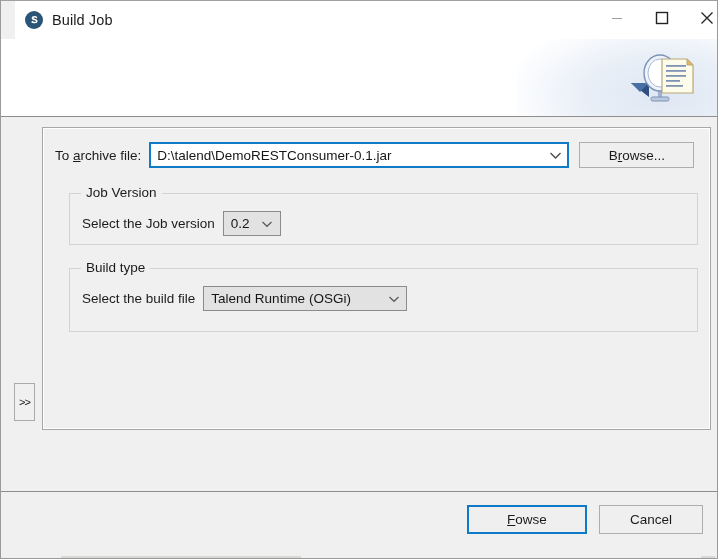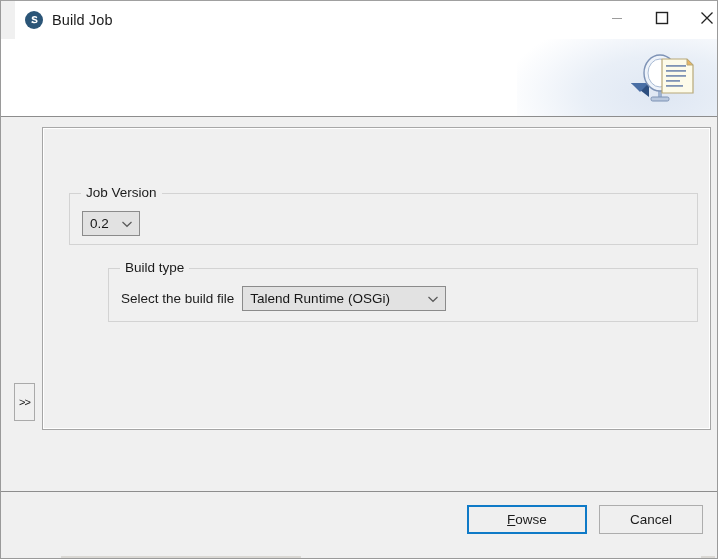--- a/index.html
+++ b/index.html
@@ -223,21 +223,21 @@
     white-space: nowrap;
     flex: 1 1 auto;
   }
   .sel-chevron {
     width: 25px;
     display: flex; align-items: center; justify-content: center;
     flex: 0 0 auto;
   }
 
   #group-version { top: 65px; height: 52px; }
-  #group-buildtype { top: 140px; height: 54px; margin-left: 39px; }
+  #group-buildtype { top: 140px; height: 64px; }
 
   
   #footer {
     position: absolute;
     left: 0; top: 490px;
     width: 718px;
     height: 67px;
     background: #f0f0f0;
     border-top: 1px solid #8d8d8d;
   }
@@ -337,24 +337,43 @@
       </svg>
     </div>
   </div>
 
   <div id="body">
 
     <div id="expand-btn">&gt;&gt;</div>
 
     <div id="panel">
 
+      <div id="archive-row">
+        <div id="archive-label"><span>To </span><u>a</u><span>rchive file:</span></div>
+
+        <div id="archive-combo">
+          <div id="archive-value" title="D:\talend\DemoRESTConsumer-0.1.jar">D:\talend\DemoRESTConsumer-0.1.jar</div>
+          <div id="archive-chevron">
+            <svg width="13" height="9" viewBox="0 0 13 9">
+                <path d="M1.5 2 L6.5 7 L11.5 2" fill="none" stroke="#4a4a4a" stroke-width="1.3"></path>
+              </svg>
+          </div>
+        </div>
+
+        <div id="browse-btn">
+            <span>B</span>
+            <u>r</u>
+            <span>owse...</span>
+          </div>
+      </div>
 
       <div class="groupbox" id="group-version">
         <div class="group-title">Job Version</div>
         <div class="group-row">
+          <div class="group-label">Select the Job version</div>
           <div class="sel-combo" style="width:58px">
             <div class="sel-value">0.2</div>
             <div class="sel-chevron">
               <svg width="12" height="8" viewBox="0 0 12 8">
                   <path d="M1.5 2 L6 6.3 L10.5 2" fill="none" stroke="#5a5a5a" stroke-width="1.2"></path>
                 </svg>
             </div>
           </div>
         </div>
       </div>

